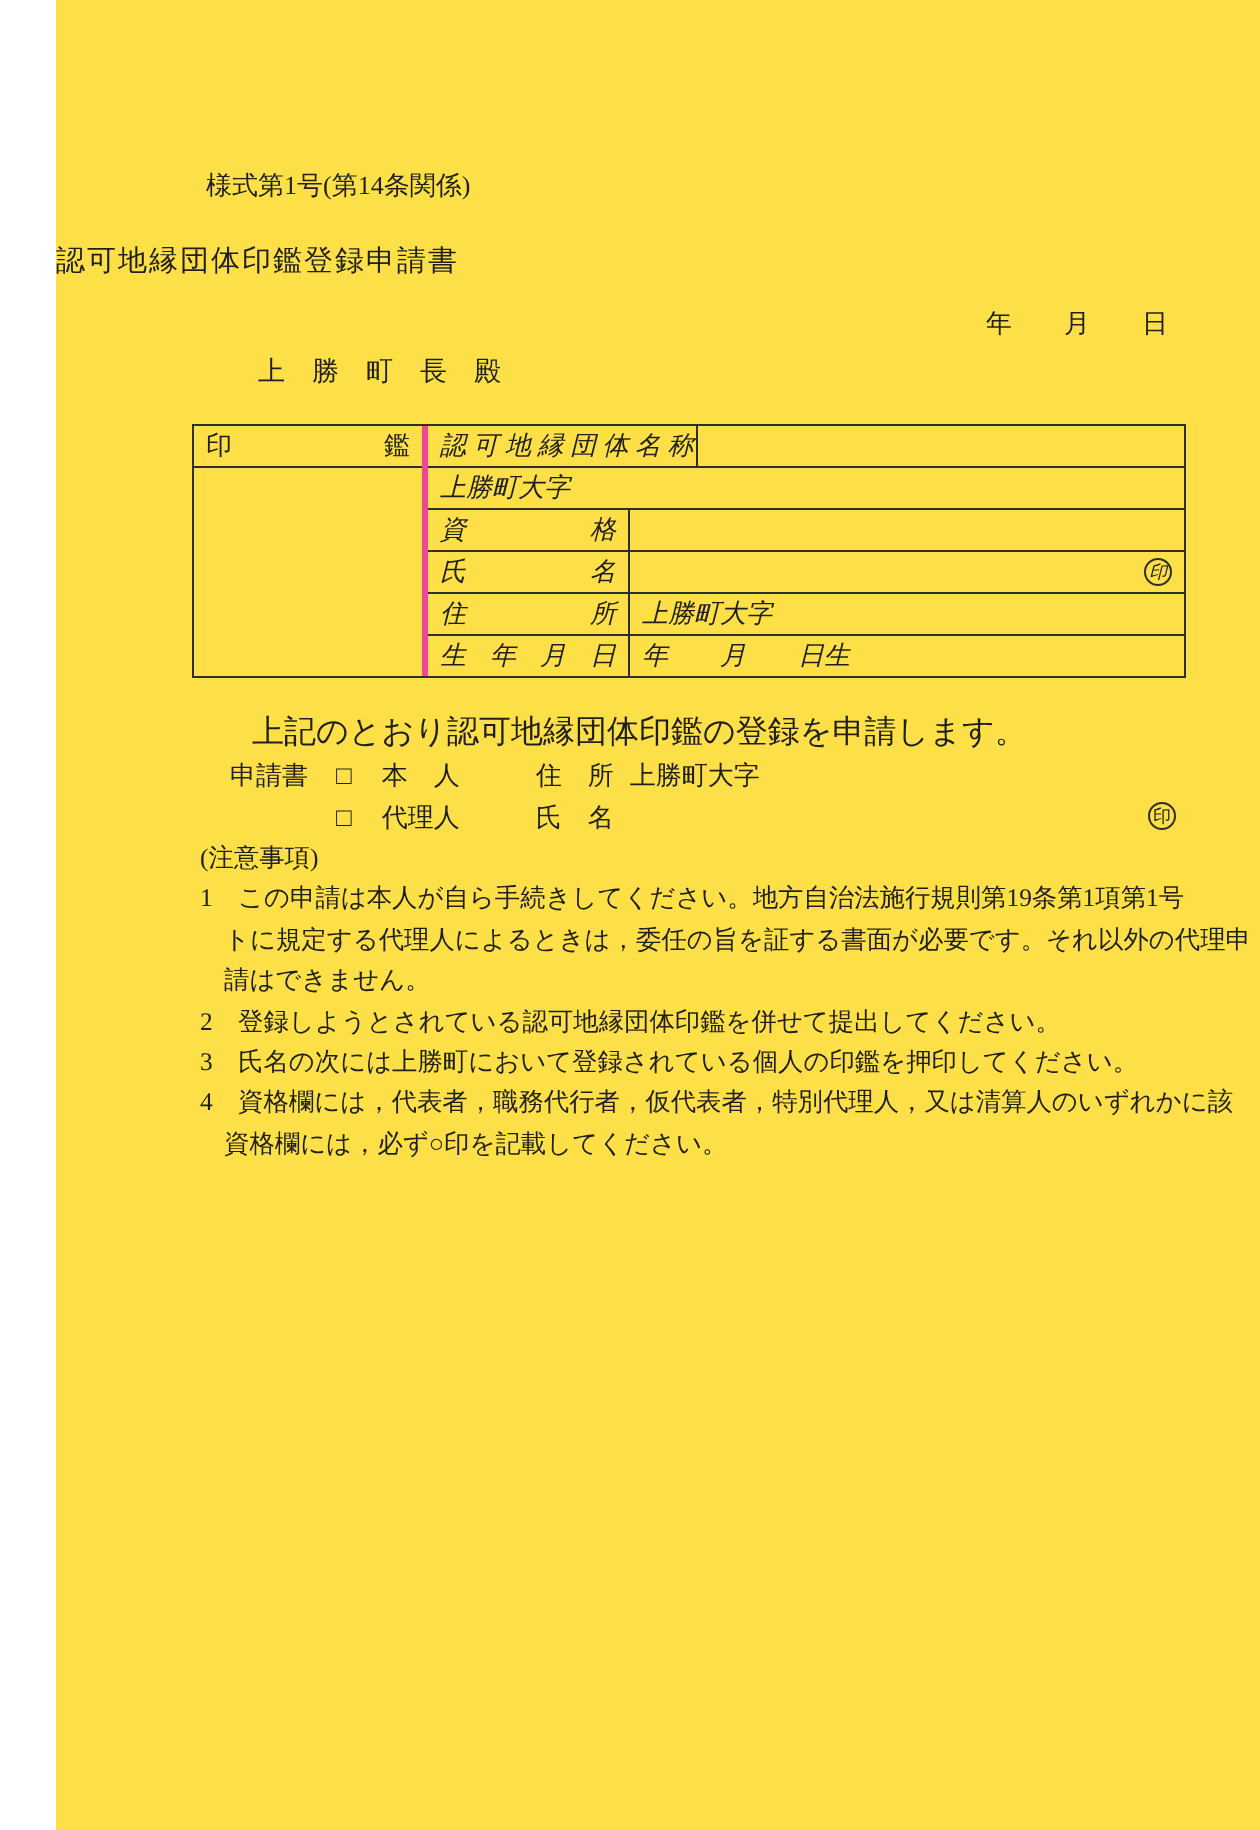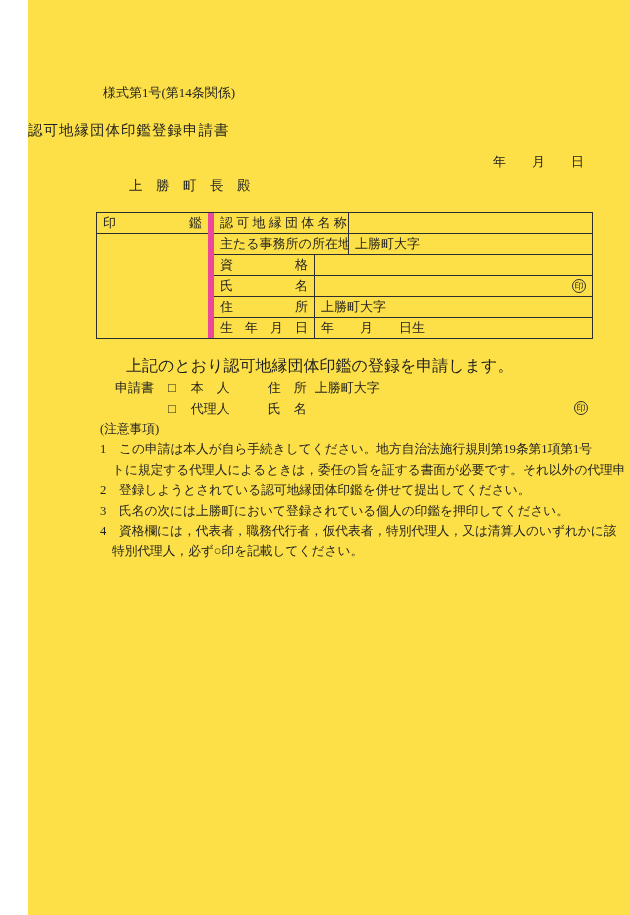--- a/index.html
+++ b/index.html
@@ -13,29 +13,29 @@
   .form-id { position:absolute; left:75px; top:84px; font-size:13px; white-space:nowrap; }
   .doc-title { position:absolute; left:0; right:0; top:121px; font-size:14.5px; letter-spacing:1px; white-space:nowrap; }
   .date-line { position:absolute; right:74px; top:153px; font-size:13px; white-space:nowrap; }
   .addressee { position:absolute; left:101px; top:177px; font-size:13.5px; white-space:nowrap; }
 
   
   .reg-table {
     position:absolute; left:68px; top:212px; width:497px; height:127px;
     border:1px solid #2e2e2e; box-sizing:border-box; display:flex; font-size:13px;
   }
-  .seal-col { width:117px; box-sizing:border-box; border-right:6px solid #ec4899; display:flex; flex-direction:column; }
+  .seal-col { width:117px; box-sizing:border-box; border-right:3px solid #ec4899; display:flex; flex-direction:column; }
   .seal-head {
     height:21px; box-sizing:border-box; border-bottom:1px solid #2e2e2e;
     padding:0 6px; line-height:20px;
     text-align:justify; text-align-last:justify;
   }
   .seal-area { flex:1; }
   .rows-col { flex:1; display:flex; flex-direction:column; }
-  .t-row { height:21px; box-sizing:border-box; border-bottom:1px solid #2e2e2e; display:flex; }
+  .t-row { height:21px; box-sizing:border-box; border-bottom:1px solid #2e2e2e; display:flex;font-style:italic; }
   .t-row:last-child { border-bottom:none; flex:1; }
   .t-label {
     box-sizing:border-box; border-right:1px solid #2e2e2e; padding:0 6px;
     line-height:20px; text-align:justify; text-align-last:justify; overflow:hidden; white-space:nowrap;
   }
   .t-label.wide { width:135px; }
   .t-label.narrow { width:101px; }
   .t-value { flex:1; padding:0 6px; line-height:20px; white-space:nowrap; overflow:hidden; }
   .t-value.tight { font-size:11.6px; letter-spacing:-0.2px; }
   .t-value.seal-right { display:flex; justify-content:flex-end; align-items:center; }
@@ -85,21 +85,20 @@
     <div class="seal-col">
       <div class="seal-head">印 鑑</div>
       <div class="seal-area"></div>
     </div>
     <div class="rows-col">
       <div class="t-row">
         <div class="t-label wide">認 可 地 縁 団 体 名 称</div>
         <div class="t-value"></div>
       </div>
       <div class="t-row">
-        <div class="t-label wide">主たる事務所の所在地</div>
         <div class="t-value">上勝町大字</div>
       </div>
       <div class="t-row">
         <div class="t-label narrow">資 格</div>
       </div>
       <div class="t-row">
         <div class="t-label narrow">氏 名</div>
         <div class="t-value seal-right">
           <span class="seal-circle">印</span>
         </div>
@@ -125,26 +124,27 @@
       <span class="cb r2-cb">□</span><span class="r2-who">代理人</span><span class="r2-field">氏　名</span>
       <span class="seal-abs seal-circle">印</span>
     </div>
   </div>
 
   <div class="notes">
     <div class="notes-heading">(注意事項)</div>
     <div>
       <div class="note-line">1　この申請は本人が自ら手続きしてください。地方自治法施行規則第19条第1項第1号</div>
       <div class="note-line cont">トに規定する代理人によるときは，委任の旨を証する書面が必要です。それ以外の代理申</div>
+      <div class="note-line cont">請はできません。</div>
     </div>
     <div>
       <div class="note-line">2　登録しようとされている認可地縁団体印鑑を併せて提出してください。</div>
     </div>
     <div>
       <div class="note-line">3　氏名の次には上勝町において登録されている個人の印鑑を押印してください。</div>
     </div>
     <div>
       <div class="note-line">4　資格欄には，代表者，職務代行者，仮代表者，特別代理人，又は清算人のいずれかに該</div>
-      <div class="note-line cont">特別代理人，必ず○印を記載してください。</div>
+      <div class="note-line cont">資格欄には，必ず○印を記載してください。</div>
     </div>
   </div>
 
 </div>
 
 </body></html>

